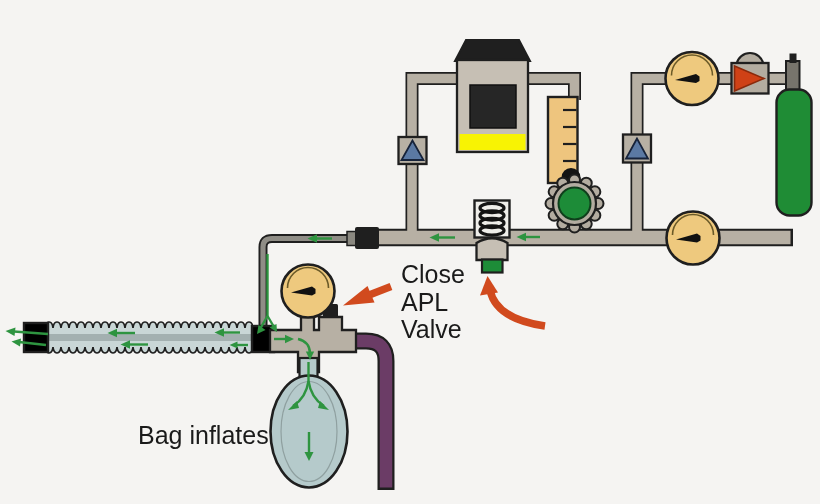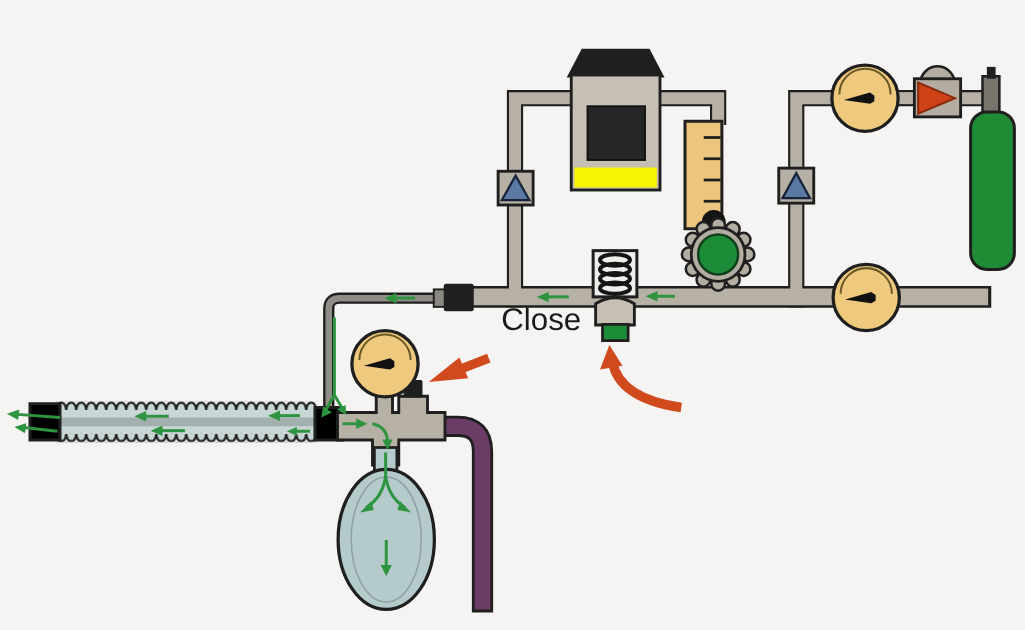--- a/index.html
+++ b/index.html
@@ -224,18 +224,23 @@
   <g>
     <path class="rline" stroke-width="7.5" d="M391,286.5 L364,297"></path>
     <polygon class="rhead" points="343,305.5 367.5,286 374.5,302.5"></polygon>
   </g>
   <g>
     <path class="rline" stroke-width="7.5" d="M545,326 Q496,319 490,290"></path>
     <polygon class="rhead" points="487.5,276 480,295.5 498,292.5"></polygon>
   </g>
 </svg>
 
-<div class="label" style="left:401px; top:243px;">
+<div class="label" style="left:401px; top:261px;">
   <span style="display:block">Close</span>
+  <span style="display:block">APL</span>
+  <span style="display:block">Valve</span>
 </div>
 
 
+<div class="label" style="left:138px; top:422px;">
+  <span>Bag inflates</span>
 </div>
+</div>
 
 </body></html>

